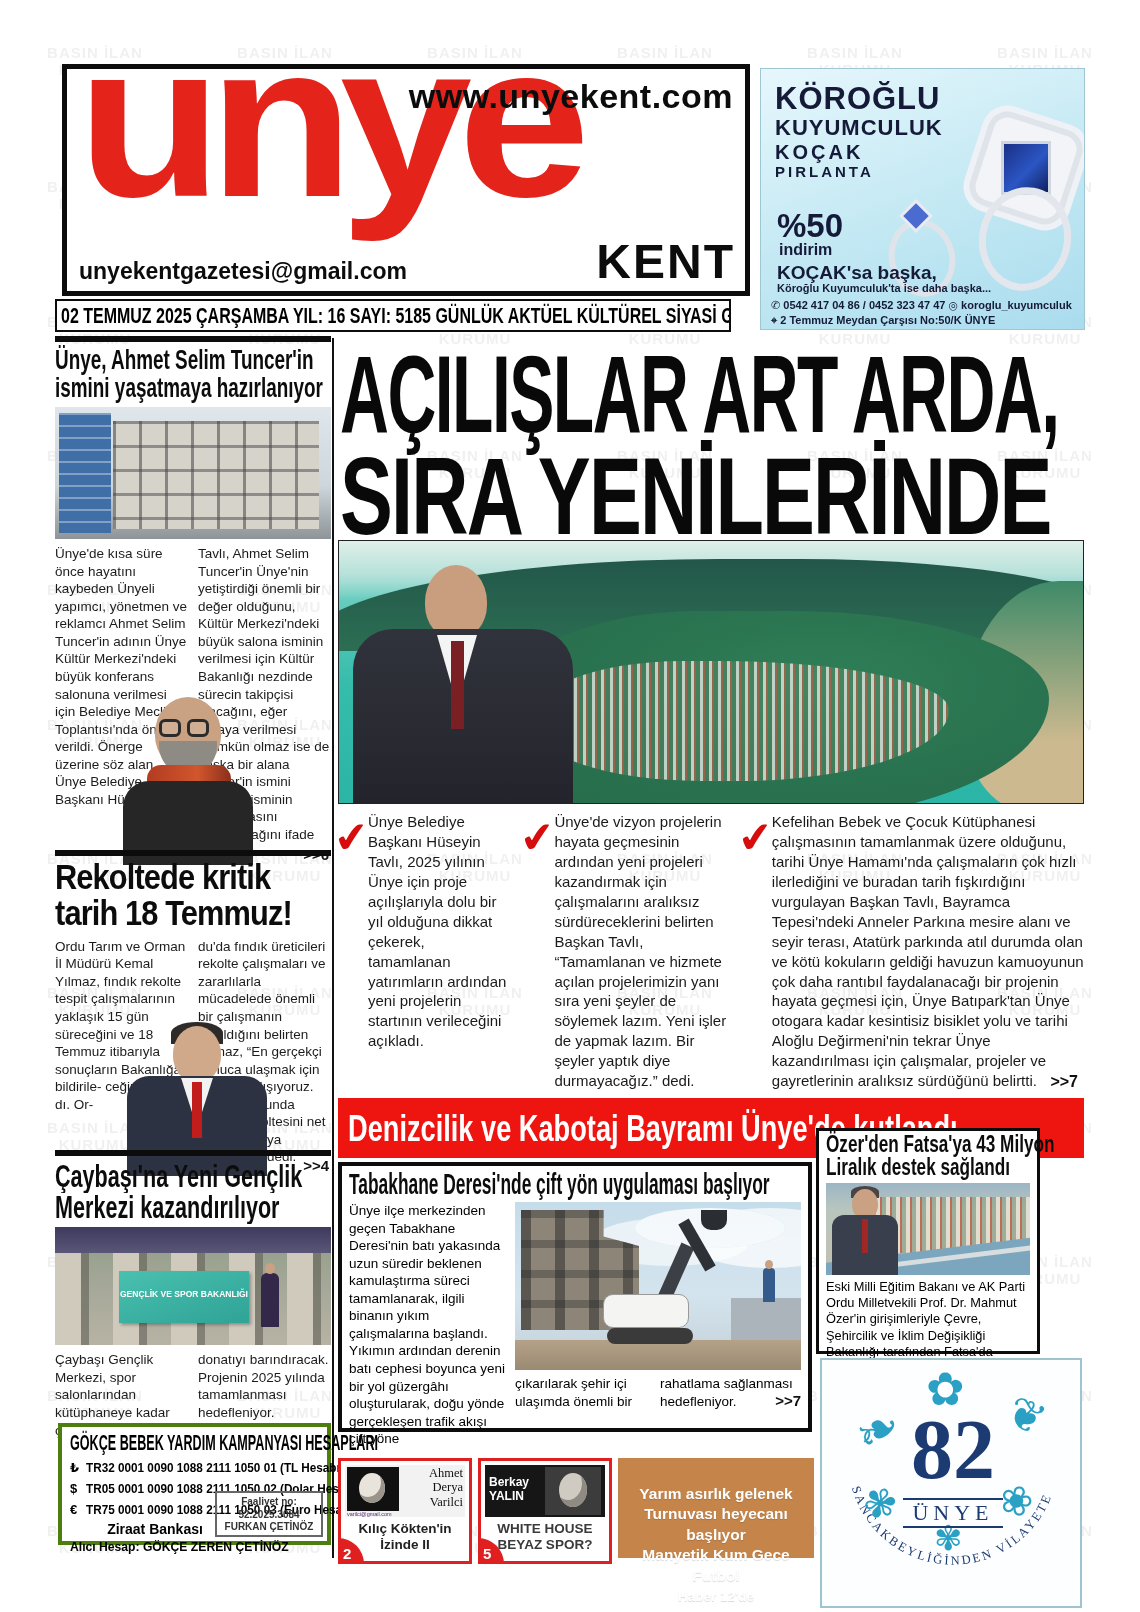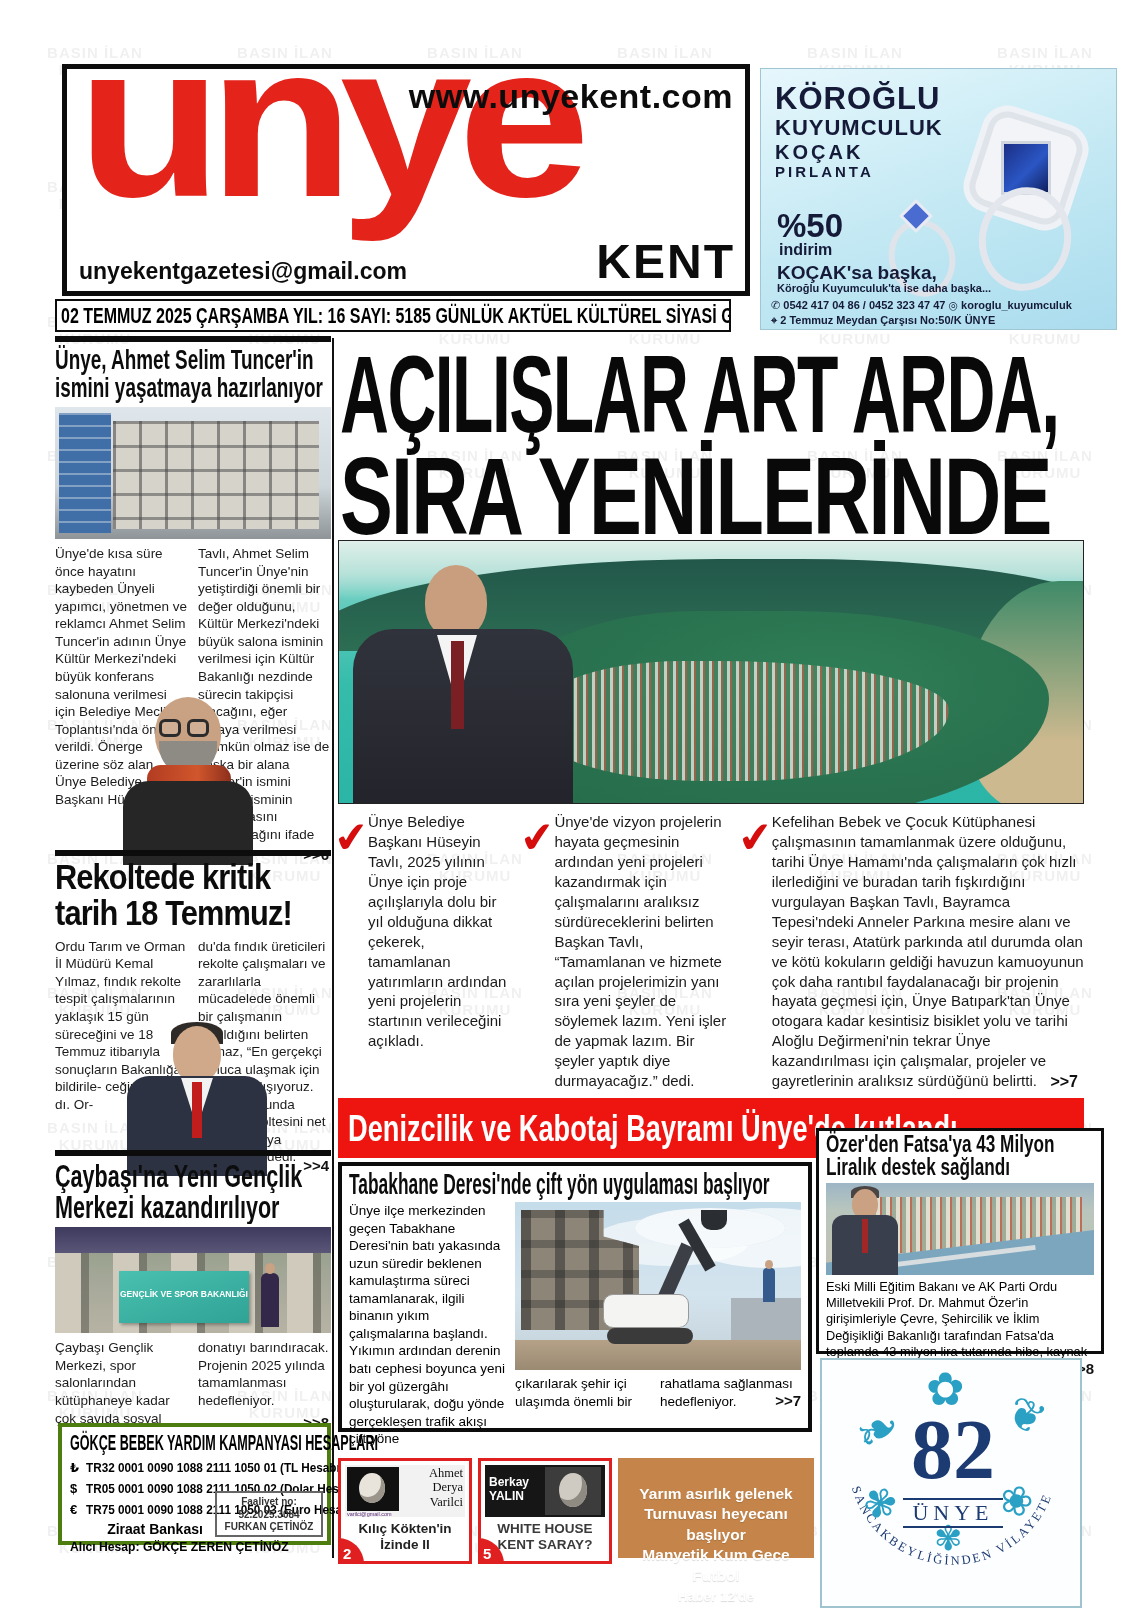--- a/index.html
+++ b/index.html
@@ -15,21 +15,21 @@
   #masthead{left:62px;top:64px;width:688px;height:232px;border:5px solid #0c0c0c;background:#fff;overflow:hidden}
   #mh-site{position:absolute;right:12px;top:8px;font-size:34px;font-weight:900;letter-spacing:.5px;color:#0c0c0c}
   #mh-logo{position:absolute;left:10px;top:-58px;font-size:238px;font-weight:900;letter-spacing:-14px;
     color:#e4231b;transform:scaleY(.92);transform-origin:0 0;line-height:1}
   #mh-kent{position:absolute;right:10px;bottom:2px;font-size:48px;font-weight:900;letter-spacing:2px;color:#0c0c0c}
   #mh-email{position:absolute;left:12px;bottom:6px;font-size:23px;font-weight:800;color:#0c0c0c}
   #dateline{left:55px;top:299px;width:676px;height:33px;border:2px solid #0c0c0c;background:#fff;
     display:flex;align-items:center;padding-left:4px;overflow:hidden}
   #dateline .sq{font-size:19.5px;font-weight:900;transform:scale(.82,1.1)}
   
-  #ad{left:760px;top:68px;width:357px;height:262px;border:1px solid #9fc6d2;
+  #ad{left:760px;top:68px;width:325px;height:262px;border:1px solid #9fc6d2;
     background:linear-gradient(160deg,#e6f7fc 0%,#c2e8f3 55%,#aadcee 100%);overflow:hidden;color:#141a38}
   .ad-b1{position:absolute;left:14px;top:12px;font-size:31px;font-weight:900;letter-spacing:1px}
   .ad-b2{position:absolute;left:14px;top:46px;font-size:22px;font-weight:800;letter-spacing:1px}
   .ad-b3{position:absolute;left:14px;top:72px;font-size:20px;font-weight:900;letter-spacing:3px}
   .ad-b4{position:absolute;left:14px;top:94px;font-size:15px;font-weight:900;letter-spacing:3px}
   .ad-disc{position:absolute;left:16px;top:138px;font-size:33px;font-weight:900}
   .ad-disc2{position:absolute;left:18px;top:172px;font-size:16px;font-weight:700}
   .ad-s1{position:absolute;left:16px;top:193px;font-size:19px;font-weight:900}
   .ad-s2{position:absolute;left:16px;top:213px;font-size:11px;font-weight:700}
   .ad-c1{position:absolute;left:10px;top:230px;font-size:11px;font-weight:800}
@@ -77,21 +77,21 @@
   #rk-port{position:absolute;left:66px;bottom:0;width:150px;height:150px;z-index:2}
   #rk-port .head{left:52px;top:0;width:48px;height:56px;background:#cfa98a}
   #rk-port .hair{position:absolute;left:50px;top:-4px;width:52px;height:22px;border-radius:50% 50% 0 0;background:#2e2a28}
   #rk-port .torso{position:absolute;left:6px;top:50px;width:140px;height:100px;border-radius:22px 22px 0 0;background:#2c3242}
   #rk-port .shirt{position:absolute;left:60px;top:52px;width:32px;height:50px;background:#f2f2f2;clip-path:polygon(0 0,100% 0,50% 100%)}
   #rk-port .tie{position:absolute;left:71px;top:56px;width:10px;height:56px;background:#c21d1d}
   #rk-more{position:absolute;right:2px;bottom:2px}
   
   #cb{left:55px;top:1150px;width:276px;height:272px;border-top:6px solid #0c0c0c;padding-top:4px}
   .c-cb{font-size:30px;transform:scale(.72,1.06)}
-  #cb-photo{margin-top:5px;width:276px;height:106px;position:relative;overflow:hidden;
+  #cb-photo{margin-top:5px;width:276px;height:118px;position:relative;overflow:hidden;
     background:linear-gradient(180deg,#8f9c86 0%,#a7a99a 55%,#b7b3a4 100%)}
   #cb-roof{position:absolute;left:0;top:0;width:276px;height:26px;background:linear-gradient(180deg,#3d3a5e,#5a5678)}
   #cb-pillars{position:absolute;left:0;top:26px;width:276px;height:92px;
     background:repeating-linear-gradient(90deg,#cfcabc 0 26px,rgba(90,88,80,.55) 26px 34px,transparent 34px 58px)}
   #cb-banner{position:absolute;left:64px;top:44px;width:130px;height:52px;background:linear-gradient(160deg,#49c0b0,#2fa396);
     color:#fff;font-weight:800;font-size:8.5px;text-align:center;padding-top:18px;box-shadow:2px 2px 3px rgba(0,0,0,.3)}
   #cb-man{position:absolute;left:206px;top:46px;width:18px;height:54px;background:#33284a;border-radius:6px 6px 0 0}
   #cb-man:before{content:"";position:absolute;left:4px;top:-10px;width:10px;height:11px;border-radius:50%;background:#c9a183}
   #cb-body{position:relative;margin-top:6px;height:92px}
   #cb-more{position:absolute;right:2px;bottom:0}
@@ -164,21 +164,21 @@
   #tb-boom1{position:absolute;left:150px;top:40px;width:14px;height:78px;background:#3c4046;transform:rotate(24deg)}
   #tb-boom2{position:absolute;left:176px;top:16px;width:12px;height:54px;background:#2e3237;transform:rotate(-30deg)}
   #tb-bucket{position:absolute;left:186px;top:8px;width:26px;height:20px;background:#2a2d31;border-radius:0 0 10px 10px}
   #tb-wall{position:absolute;right:0;top:96px;width:70px;height:44px;background:#aab4ba}
   #tb-person{position:absolute;right:26px;top:66px;width:12px;height:34px;background:#355a8c;border-radius:4px 4px 0 0}
   #tb-person:before{content:"";position:absolute;left:2px;top:-8px;width:8px;height:9px;border-radius:50%;background:#c9a183}
   #tb-cols{display:flex;gap:4px;margin-top:5px;font-size:13.5px;line-height:1.3;position:relative}
   #tb-cols>div{flex:1}
   #tb-more{position:absolute;right:0;bottom:0}
   
-  #oz{left:816px;top:1128px;width:288px;height:226px;border:3px solid #0c0c0c;background:#fff;padding:3px 7px}
+  #oz{left:816px;top:1128px;width:224px;height:226px;border:3px solid #0c0c0c;background:#fff;padding:3px 7px}
   .c-oz{font-size:22px;transform:scale(.78,1.05)}
   #oz-photo{margin-top:3px;width:100%;height:92px;position:relative;overflow:hidden;
     background:linear-gradient(180deg,#9db6c6 0%,#b9c6bd 30%,#c2bfae 100%)}
   #oz-town{position:absolute;left:40px;top:14px;width:216px;height:56px;
     background:repeating-linear-gradient(90deg,rgba(230,225,210,.9) 0 4px,rgba(188,96,70,.85) 4px 6px,rgba(130,150,120,.5) 6px 10px)}
   #oz-river{position:absolute;left:-20px;bottom:-18px;width:300px;height:46px;background:#7ba6bd;transform:rotate(-7deg)}
   #oz-bridge{position:absolute;left:60px;bottom:16px;width:150px;height:5px;background:#d8dde0;transform:rotate(-7deg)}
   #oz-man{position:absolute;left:6px;top:6px;width:66px;height:86px}
   #oz-man .head{left:20px;top:0;width:26px;height:30px;background:#caa183}
   #oz-man .hair{position:absolute;left:19px;top:-3px;width:28px;height:12px;border-radius:50% 50% 0 0;background:#4a4442}
@@ -612,21 +612,21 @@
     <div class="bk-title">İzinde II</div>
     <div class="bk-badge">2</div>
   </div>
   <div id="bk1" class="book">
     <div id="bk1-band">
       <div id="bk1-name" style="white-space:pre-line">Berkay
 YALIN</div>
       <div id="bk1-face"></div>
     </div>
     <div class="bk-title">WHITE HOUSE</div>
-    <div class="bk-title">KENT SARAY?</div>
+    <div class="bk-title">BEYAZ SPOR?</div>
     <div class="bk-badge">5</div>
   </div>
 
   <div id="tour">
     <div>Yarım asırlık gelenek</div>
     <div>Turnuvası heyecanı başlıyor</div>
     <div>Manyetik Kum Gece Futbol</div>
     <div class="note">Haber 12'de</div>
   </div>
 </div>

